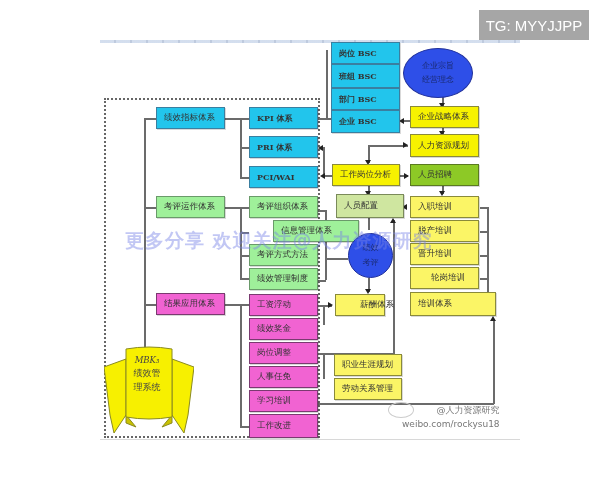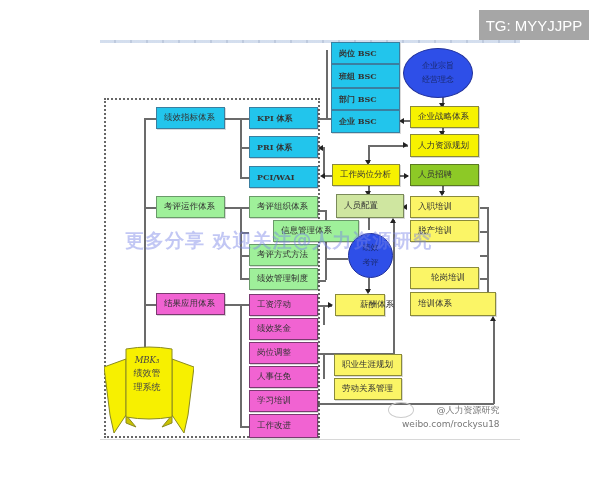--- a/index.html
+++ b/index.html
@@ -211,20 +211,23 @@
   <div class="box palegreen" style="left:336px;top:194px;width:68px;height:24px;">
       <span>人员配置</span>
     </div>
 
   <div class="box yellow" style="left:410px;top:196px;width:69px;height:22px;">
       <span>入职培训</span>
     </div>
   <div class="box yellow" style="left:410px;top:220px;width:69px;height:22px;">
       <span>脱产培训</span>
     </div>
+  <div class="box yellow" style="left:410px;top:243px;width:69px;height:22px;">
+      <span>晋升培训</span>
+    </div>
   <div class="box yellow" style="left:410px;top:267px;width:69px;height:22px;justify-content:center;">
       <span>轮岗培训</span>
     </div>
   <div class="box yellow" style="left:410px;top:292px;width:86px;height:24px;">
       <span>培训体系</span>
     </div>
 
   <div class="circle" style="left:348px;top:233px;width:43px;height:43px;">
     <span>绩效</span>
     <span>考评</span>

